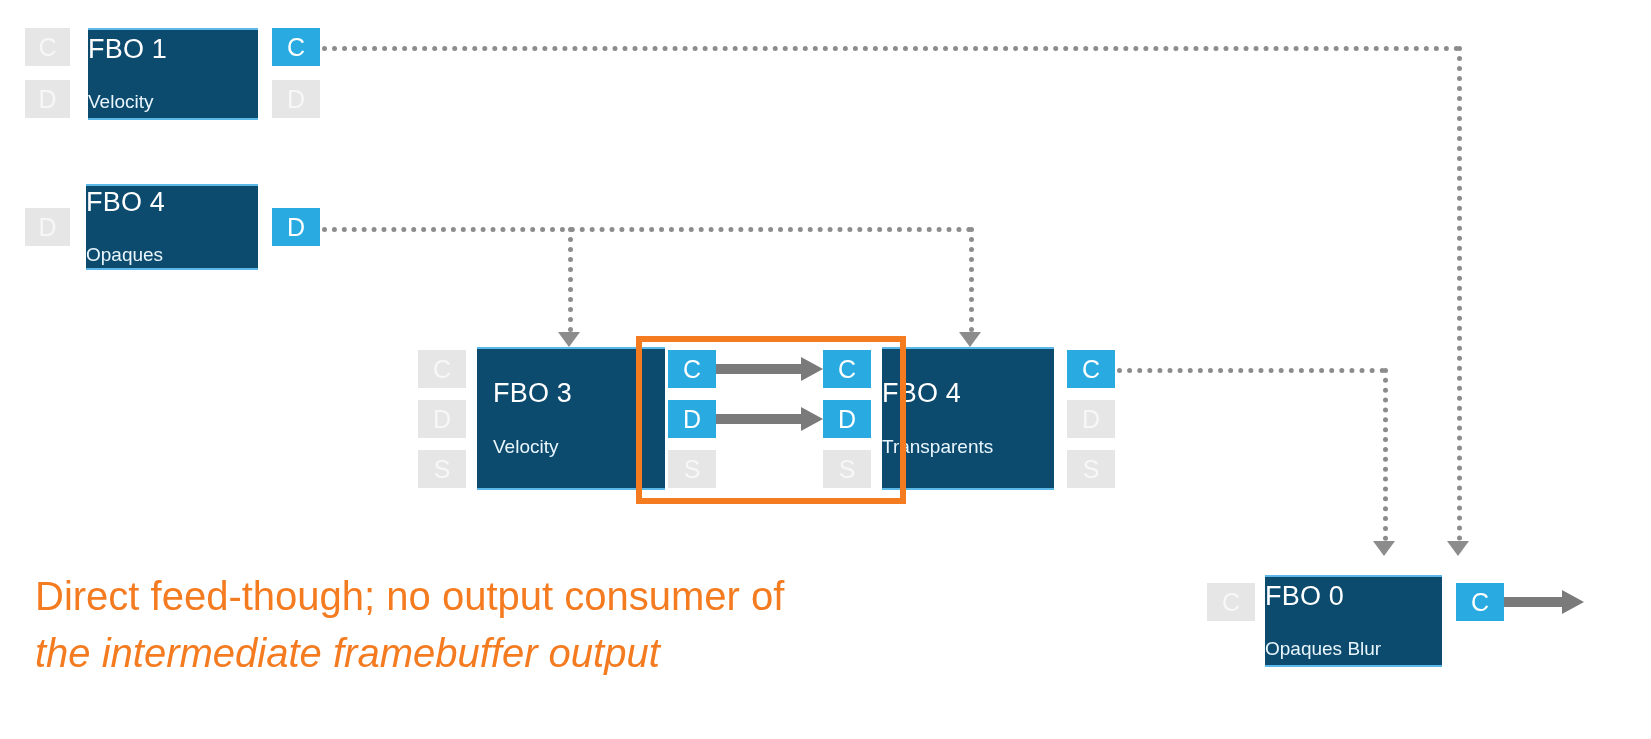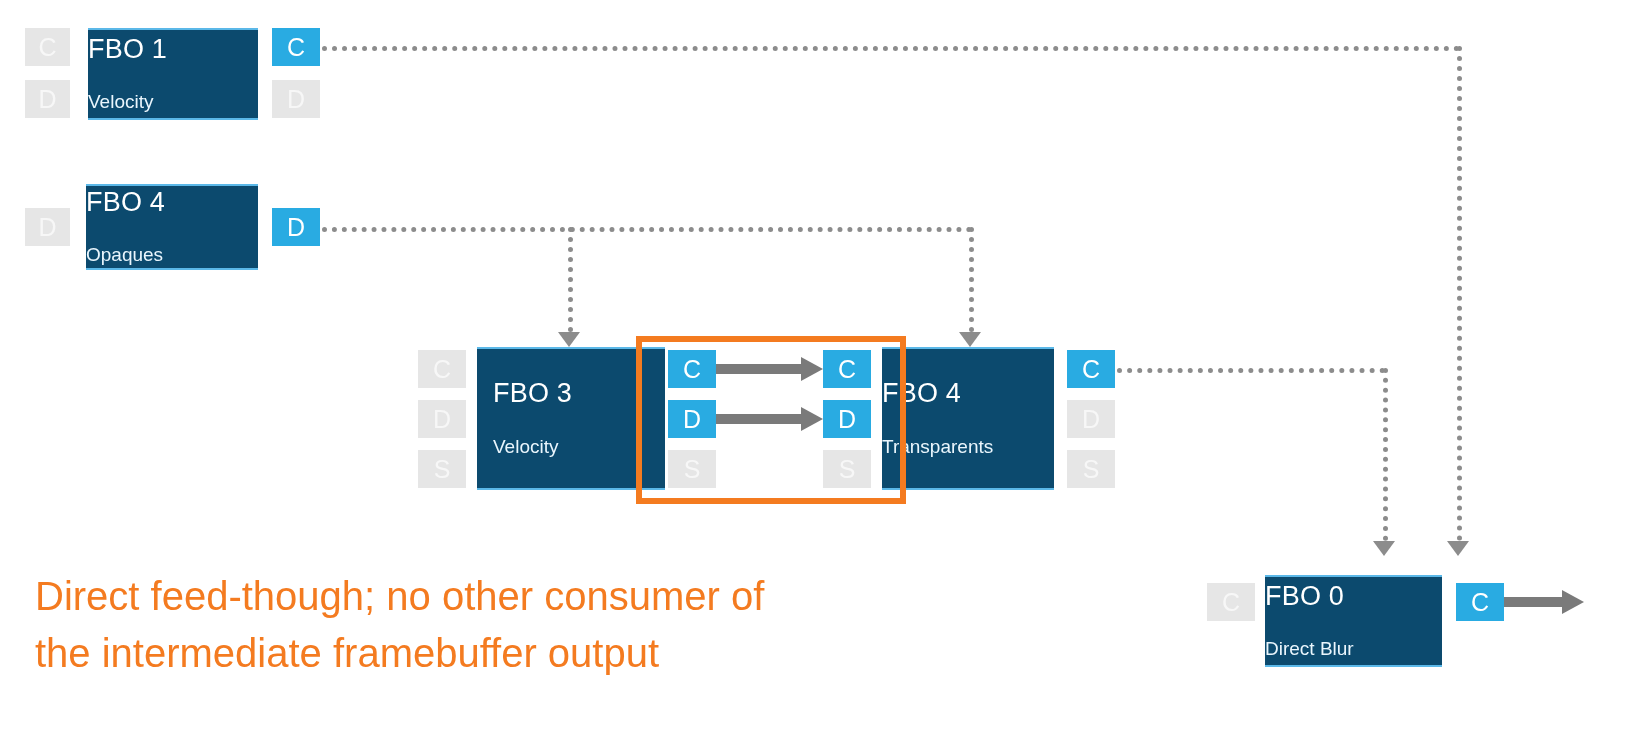--- a/index.html
+++ b/index.html
@@ -190,21 +190,21 @@
   </div>
   <div class="tab tab-grey" style="left:1067px; top:450px; width:48px; height:38px;">
     <span>S</span>
   </div>
 
   <div class="tab tab-grey" style="left:1207px; top:583px; width:48px; height:38px;">
     <span>C</span>
   </div>
   <div class="fbo-box" style="left:1265px; top:575px; width:177px; height:92px;">
     <div class="fbo-title">FBO 0</div>
-    <div class="fbo-sub">Direct Blur</div>
+    <div class="fbo-sub">Opaques Blur</div>
   </div>
   <div class="tab tab-blue" style="left:1456px; top:583px; width:48px; height:38px;">
     <span>C</span>
   </div>
 
   <div class="dotline-h" style="left:322px; top:46px; width:1138px;"></div>
   <div class="dotline-v" style="left:1457px; top:46px; height:495px;"></div>
   <div class="arrow-down" style="left:1447px; top:541px;"></div>
 
   <div class="dotline-h" style="left:322px; top:227px; width:650px;"></div>
@@ -226,16 +226,16 @@
   <div class="solid-arrow" style="left:716px; top:419px; width:107px;">
     <div class="shaft" style="width:85px;"></div>
     <div class="head" style="left:85px;"></div>
   </div>
 
   <div class="solid-arrow" style="left:1504px; top:602px; width:80px;">
     <div class="shaft" style="width:58px;"></div>
     <div class="head" style="left:58px;"></div>
   </div>
 
-  <div class="caption" style="left:35px; top:568px;">Direct feed-though; no other consumer of</div>
-  <div class="caption" style="left:35px; top:625px;">the intermediate framebuffer output</div>
+  <div class="caption" style="left:35px; top:568px;">Direct feed-though; no output consumer of</div>
+  <div class="caption" style="left:35px; top:625px;font-style:italic;">the intermediate framebuffer output</div>
 
 </div>
 
 </body></html>

